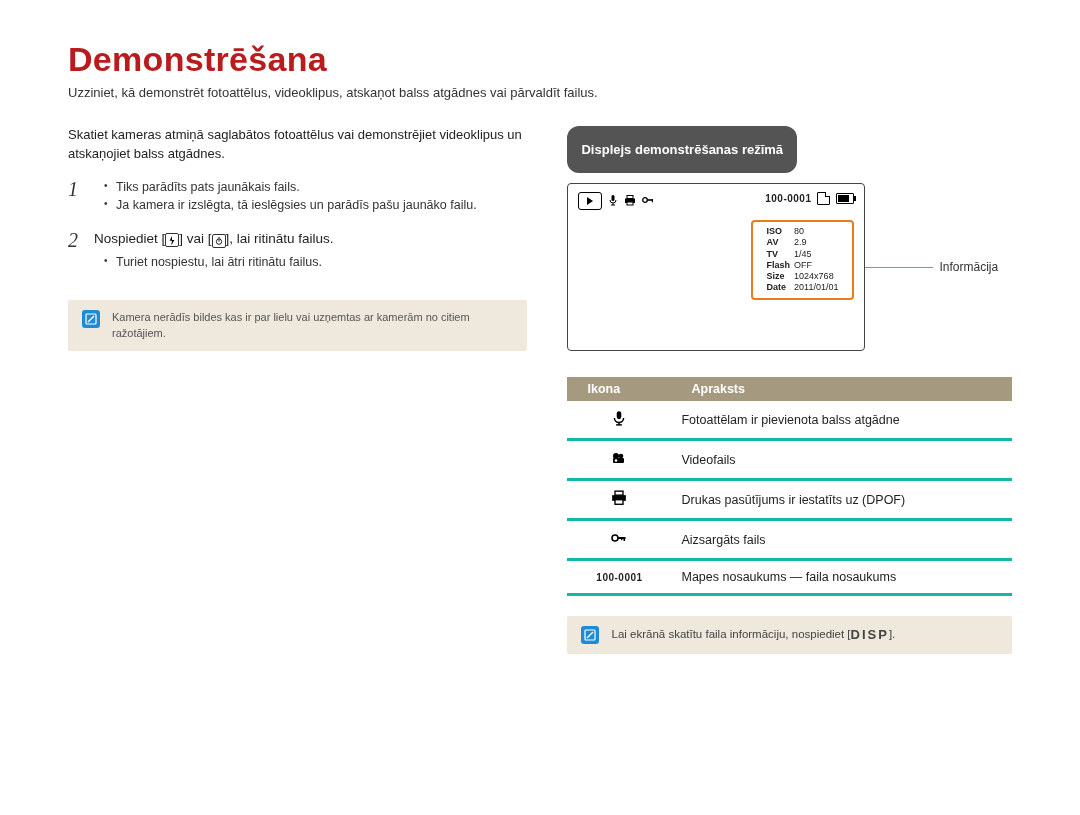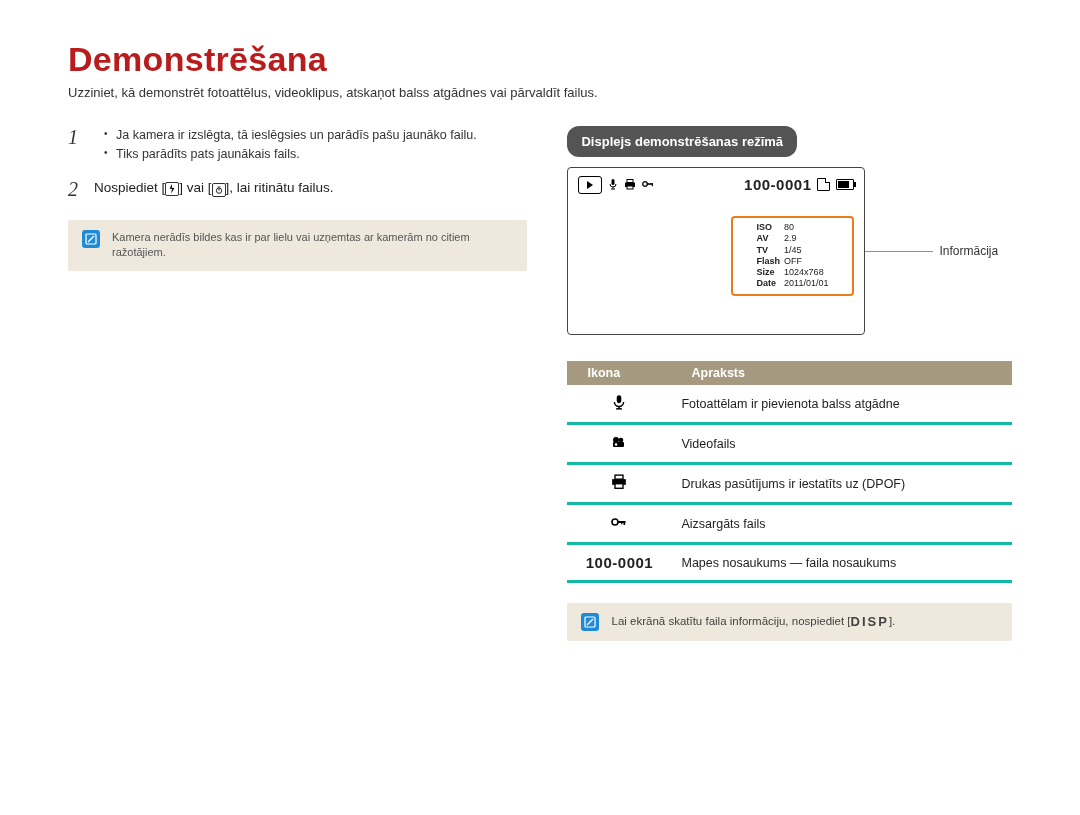--- a/index.html
+++ b/index.html
@@ -128,21 +128,21 @@
 .note-text {
   font-size: 11px;
   color: #555;
   line-height: 1.4;
 }
 .right-pill {
   background: #545454;
   color: #fff;
   font-weight: bold;
   font-size: 13px;
-  padding: 8px 14px;
+  padding: 16px 14px;
   border-radius: 12px;
   display: inline-block;
   margin-bottom: 10px;
 }
 .screen-wrap {
   display: flex;
   align-items: center;
 }
 .camera-screen {
   border: 1px solid #444;
@@ -177,24 +177,24 @@
 }
 .top-right-icons{
   position:absolute;
   top:8px; right:10px;
   display:flex; gap:6px; align-items:center;
   font-size:10px; font-weight:bold;
 }
 .info-box {
   position: absolute;
   right: 10px;
-  top: 48px;
+  top: 36px;
   border: 2px solid #e97c1d;
   border-radius: 4px;
-  padding: 4px 22px;
+  padding: 4px 12px;
   font-size: 9px;
   line-height: 1.25;
 }
 .info-box table { border-collapse: collapse; }
 .info-box td { padding: 0 2px; }
 .info-box td:first-child { font-weight: bold; }
 .info-line {
   border-top: 1px solid #e97c1d;
   width: 68px;
   margin-top: 0;
@@ -218,21 +218,21 @@
   padding: 5px 20px;
 }
 .table th:first-child { width: 64px; }
 .table td {
   border-bottom: 3px solid #14b8a6;
   padding: 9px 10px;
   vertical-align: middle;
 }
 .table td:first-child { text-align: center; }
 .mic-icon svg, .cam-icon svg, .print-icon svg, .key-icon svg{ width:16px; height:16px; }
-.file-label { font-weight:bold; font-size:15px; letter-spacing:0.5px; }
+.file-label { font-weight:bold; font-size:10px; letter-spacing:0.5px; }
 .bottom-note {
   display:flex;
   gap:12px;
   background:#eee8dd;
   border-radius:2px;
   padding:10px 14px;
   margin-top:20px;
   align-items:center;
 }
 .bottom-note .note-text{ font-size:11.5px; color:#444; }
@@ -262,47 +262,51 @@
 </head>
 <body>
 
 <div class="page">
   <h1 class="page-title">Demonstrēšana</h1>
   <div class="intro">Uzziniet, kā demonstrēt fotoattēlus, videoklipus, atskaņot balss atgādnes vai pārvaldīt failus.</div>
 
   <div class="columns">
 
     <div class="col-left">
+      <div class="sub-intro">Skatiet kameras atmiņā saglabātos fotoattēlus vai demonstrējiet videoklipus un atskaņojiet balss atgādnes.</div>
 
       <div class="step">
         <div class="step-num">1</div>
         <div class="step-body">
           <ul class="bullets">
+            <li>Tiks parādīts pats jaunākais fails.</li>
             <li>Ja kamera ir izslēgta, tā ieslēgsies un parādīs pašu jaunāko failu.</li>
-            <li>Tiks parādīts pats jaunākais fails.</li>
           </ul>
         </div>
       </div>
 
       <div class="step">
         <div class="step-num">2</div>
         <div class="step-body">
           <div class="step-main">
             <span>Nospiediet [</span><span class="icon-btn">
                 <svg viewBox="0 0 10 12">
                   <polygon points="5,0 2,6 5,6 4,12 8,5 5,5" fill="#000"></polygon>
                 </svg>
               </span><span>] vai [</span><span class="icon-btn">
                 <svg viewBox="0 0 12 12">
                   <circle cx="6" cy="7" r="4" fill="none" stroke="#000" stroke-width="1.3"></circle>
                   <line x1="6" y1="7" x2="6" y2="4.5" stroke="#000" stroke-width="1.3"></line>
                   <line x1="4" y1="1.5" x2="8" y2="1.5" stroke="#000" stroke-width="1.3"></line>
                 </svg>
               </span><span>], lai ritinātu failus.</span>
           </div>
+          <ul class="bullets">
+            <li>Turiet nospiestu, lai ātri ritinātu failus.</li>
+          </ul>
         </div>
       </div>
 
       <div class="note-box">
         <div class="note-icon">
           <svg viewBox="0 0 12 12">
               <rect x="1" y="1" width="10" height="10" rx="1" fill="none" stroke="#fff" stroke-width="1.2"></rect>
               <line x1="3" y1="9" x2="9" y2="3" stroke="#fff" stroke-width="1.4"></line>
             </svg>
         </div>

